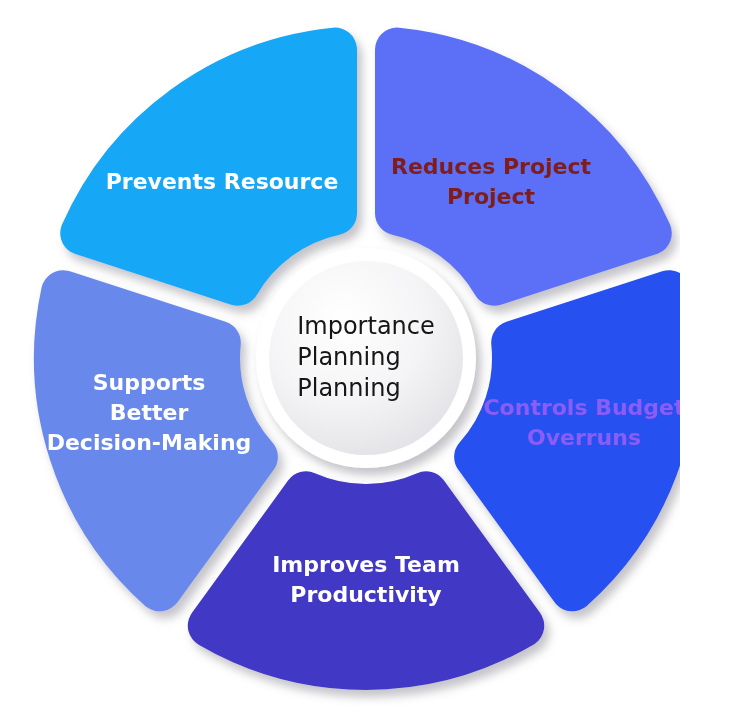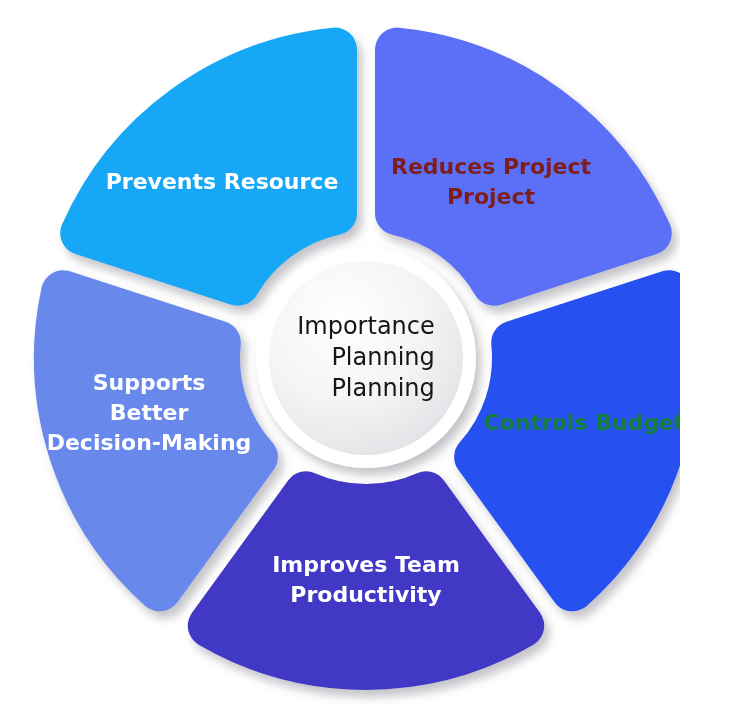--- a/index.html
+++ b/index.html
@@ -28,21 +28,21 @@
     font-size: 22px;
     font-weight: 600;
     line-height: 30px;
     white-space: nowrap;
     pointer-events: none;
   }
   .seg-label .line { display: block; }
   .center-label {
     position: absolute;
     transform: translate(-50%, -50%);
-    text-align: right;
+    text-align: left;
     color: #161616;
     font-size: 24px;
     font-weight: 500;
     line-height: 31px;
     white-space: nowrap;
     pointer-events: none;
   }
   .center-label .line { display: block; }
 </style>
 </head>
@@ -78,22 +78,23 @@
 
   <div class="seg-label" style="left: 222px; top: 182px; color: rgb(255, 255, 255);">
     <span class="line">Prevents Resource</span>
   </div>
 
   <div class="seg-label" style="left: 491px; top: 182px; color: #7f1d1d;">
     <span class="line">Reduces Project</span>
     <span class="line">Project</span>
   </div>
 
-  <div class="seg-label" style="left: 584px; top: 423px; color: #15803d; text-align: center;">
+  <div class="seg-label" style="left: 584px; top: 423px; color: #8b5cf6; text-align: center;">
     <span class="line">Controls Budget</span>
+    <span class="line">Overruns</span>
   </div>
 
   <div class="seg-label" style="left: 149px; top: 413px; color: rgb(255, 255, 255);">
     <span class="line">Supports</span>
     <span class="line">Better</span>
     <span class="line">Decision-Making</span>
   </div>
 
   <div class="seg-label" style="left: 366px; top: 580px; color: rgb(255, 255, 255);">
     <span class="line">Improves Team</span>

